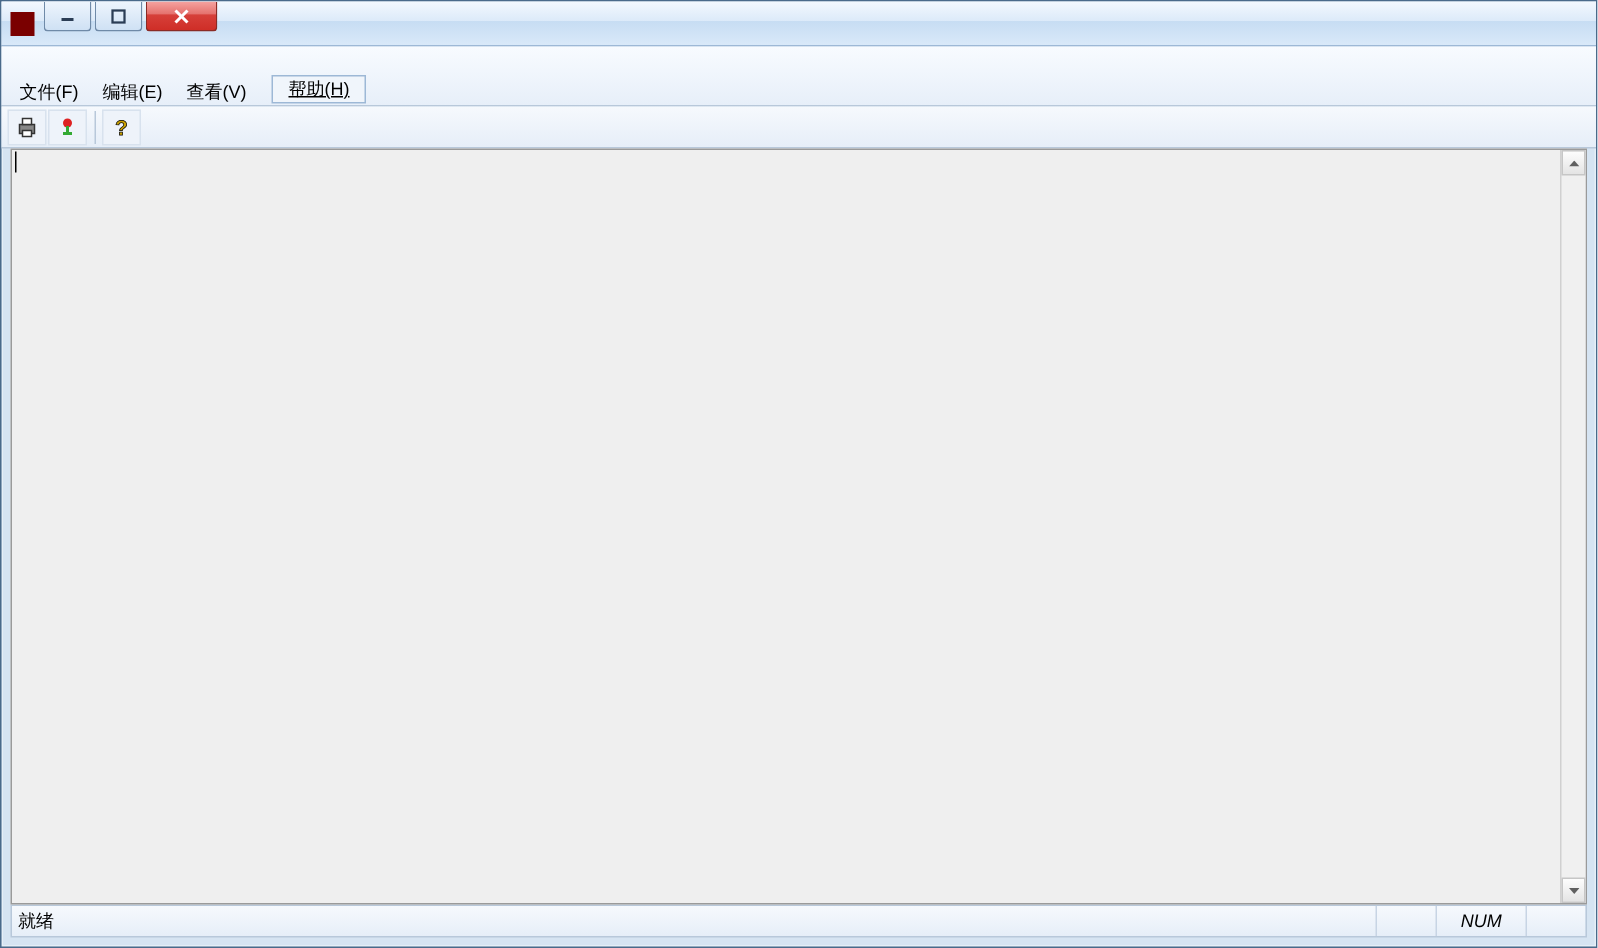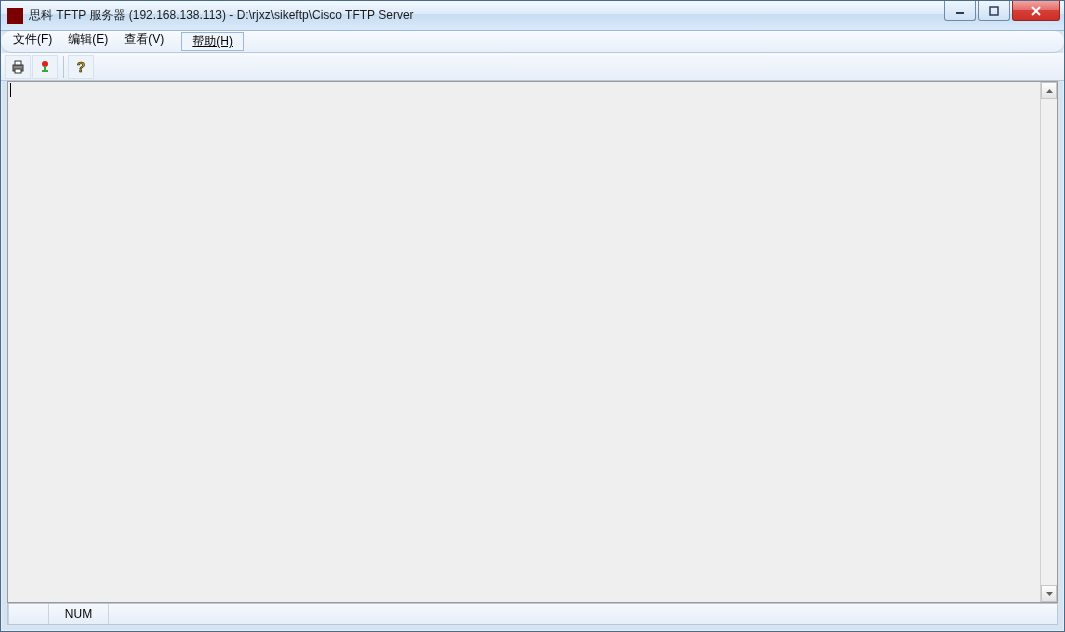--- a/index.html
+++ b/index.html
@@ -38,26 +38,25 @@
     cursor: default;
   }
   .win-btn.close {
     width: 48px;
     background: linear-gradient(to bottom, #f5a3a0 0%, #e4706c 45%, #d6403a 46%, #cf2e27 100%);
     border-color: #8a2b25;
     margin-right: 4px;
   }
   .win-btn svg { display: block; }
   .menubar {
-    height: 22px;
+    height: 40px;
     background: linear-gradient(to bottom, #f8fbff, #e7eff9);
-    display: flex; align-items: flex-start;
+    display: flex; align-items: flex-end;
     padding-left: 4px;
     border-bottom: 1px solid #b8c8da;
-    border-radius: 10px;
   }
   .menu-item {
     padding: 0 8px;
     display: flex; align-items: center;
     font-size: 12px; color: #000;
     cursor: default;
   }
   .menu-item.boxed {
     border: 1px solid #9db8d6;
     background: #f0f5fb;
@@ -138,31 +137,30 @@
     font-size: 12px; color: #000;
     margin: 0 6px 6px 6px;
     border:1px solid #b8c8da;
   }
   .status-cell {
     border-left: 1px solid #c7d4e4;
     padding: 0 8px;
     display:flex;align-items:center;
   }
   .status-cell.first { border-left:none; flex:1; padding-left:4px; }
-  .status-cell.fixed { width: 60px; justify-content:center; }
+  .status-cell.fixed { width: 60px; justify-content:center;font-style:italic; }
   .status-cell.small { width: 40px; }
 </style>
 </head>
 <body>
 
 <div class="window">
 
   <div class="titlebar">
     <div class="app-icon"></div>
-    <div class="title-text">思科 TFTP 服务器 (192.168.138.113) - D:\rjxz\sikeftp\Cisco TFTP Server</div>
     <div class="win-controls">
       <div class="win-btn">
         <svg width="10" height="10">
             <line x1="1" y1="7" x2="9" y2="7" stroke="#2b3d55" stroke-width="2"></line>
           </svg>
       </div>
       <div class="win-btn">
         <svg width="10" height="10">
             <rect x="1" y="1" width="8" height="8" fill="none" stroke="#2b3d55" stroke-width="1.5"></rect>
           </svg>
@@ -219,18 +217,19 @@
       <div class="scroll-track"></div>
       <div class="scroll-btn">
         <svg width="7" height="4">
             <polygon points="0,0 7,0 3.5,4" fill="#606060"></polygon>
           </svg>
       </div>
     </div>
   </div>
 
   <div class="statusbar">
+    <div class="status-cell first">就绪</div>
     <div class="status-cell small"></div>
     <div class="status-cell fixed">NUM</div>
     <div class="status-cell small"></div>
   </div>
 
 </div>
 
 </body></html>

